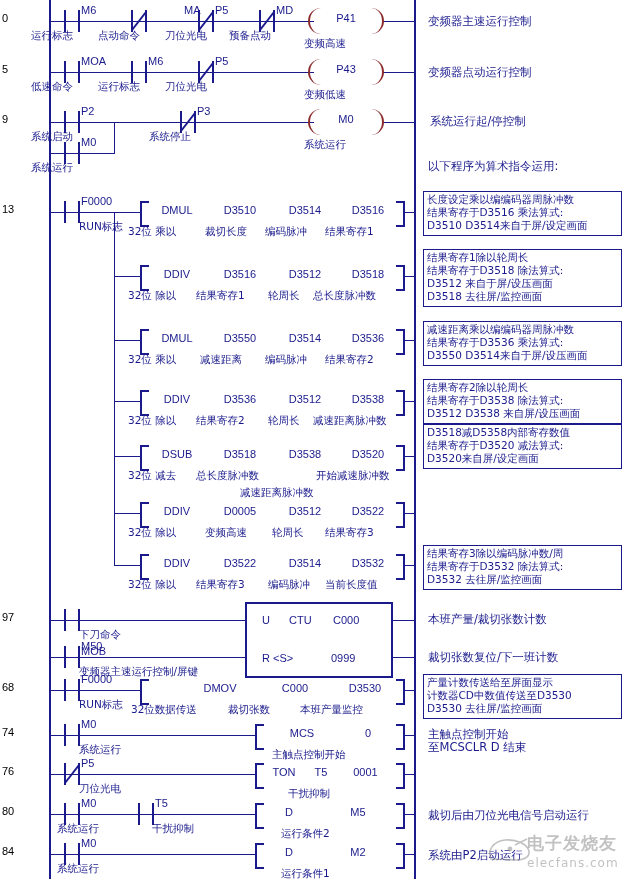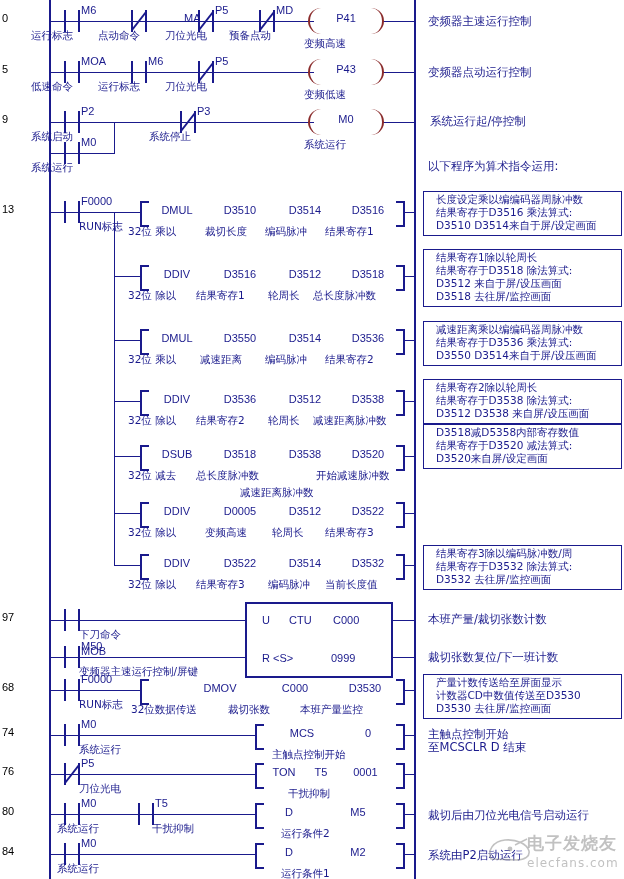--- a/index.html
+++ b/index.html
@@ -47,21 +47,21 @@
   
   .tag{position:absolute;font-size:11px;color:#1a1a8c;white-space:nowrap;
        font-family:"Liberation Sans","DejaVu Sans",sans-serif;}
   .cn{position:absolute;font-size:11.5px;color:#1a1a8c;white-space:nowrap;
       font-family:"DejaVu Sans",sans-serif;}
   .cn-sm{font-size:10.5px;}
   .note{position:absolute;font-size:11.5px;color:#1a1a8c;white-space:nowrap;
       font-family:"DejaVu Sans",sans-serif;}
   
   .cbx{position:absolute;border:1.6px solid #1a1a8c;background:#fff;
-       padding:1px 12px;box-sizing:border-box;}
+       padding:1px 3px;box-sizing:border-box;}
   .cbx div{font-size:10.5px;line-height:13px;color:#1a1a8c;white-space:nowrap;
        font-family:"DejaVu Sans",sans-serif;}
   
   .wm{position:absolute;color:#8f8f8f;opacity:.55;font-family:"DejaVu Sans",sans-serif;}
 </style>
 </head>
 <body>
 
 <div id="sheet">
 
@@ -80,21 +80,21 @@
   <div class="tag" style="left:81px;top:4px;">M6</div>
   <div class="cn cn-sm" style="left:31px;top:29px;">运行标志</div>
 
   <div class="contact" style="left:131px;top:10px;">
     <div class="bar bl"></div>
     <div class="bar br"></div>
     <svg class="slash" viewBox="0 0 18 24">
         <line x1="2" y1="21" x2="16" y2="3" stroke="#1a1a8c" stroke-width="2"></line>
       </svg>
   </div>
-  <div class="tag" style="left:148px;top:12px;padding-left:36px;">MA</div>
+  <div class="tag" style="left:148px;top:4px;padding-left:36px;">MA</div>
   <div class="cn cn-sm" style="left:98px;top:29px;">点动命令</div>
 
   <div class="contact" style="left:198px;top:10px;">
     <div class="bar bl"></div>
     <div class="bar br"></div>
     <svg class="slash" viewBox="0 0 18 24">
         <line x1="2" y1="21" x2="16" y2="3" stroke="#1a1a8c" stroke-width="2"></line>
       </svg>
   </div>
   <div class="tag" style="left:215px;top:4px;">P5</div>

